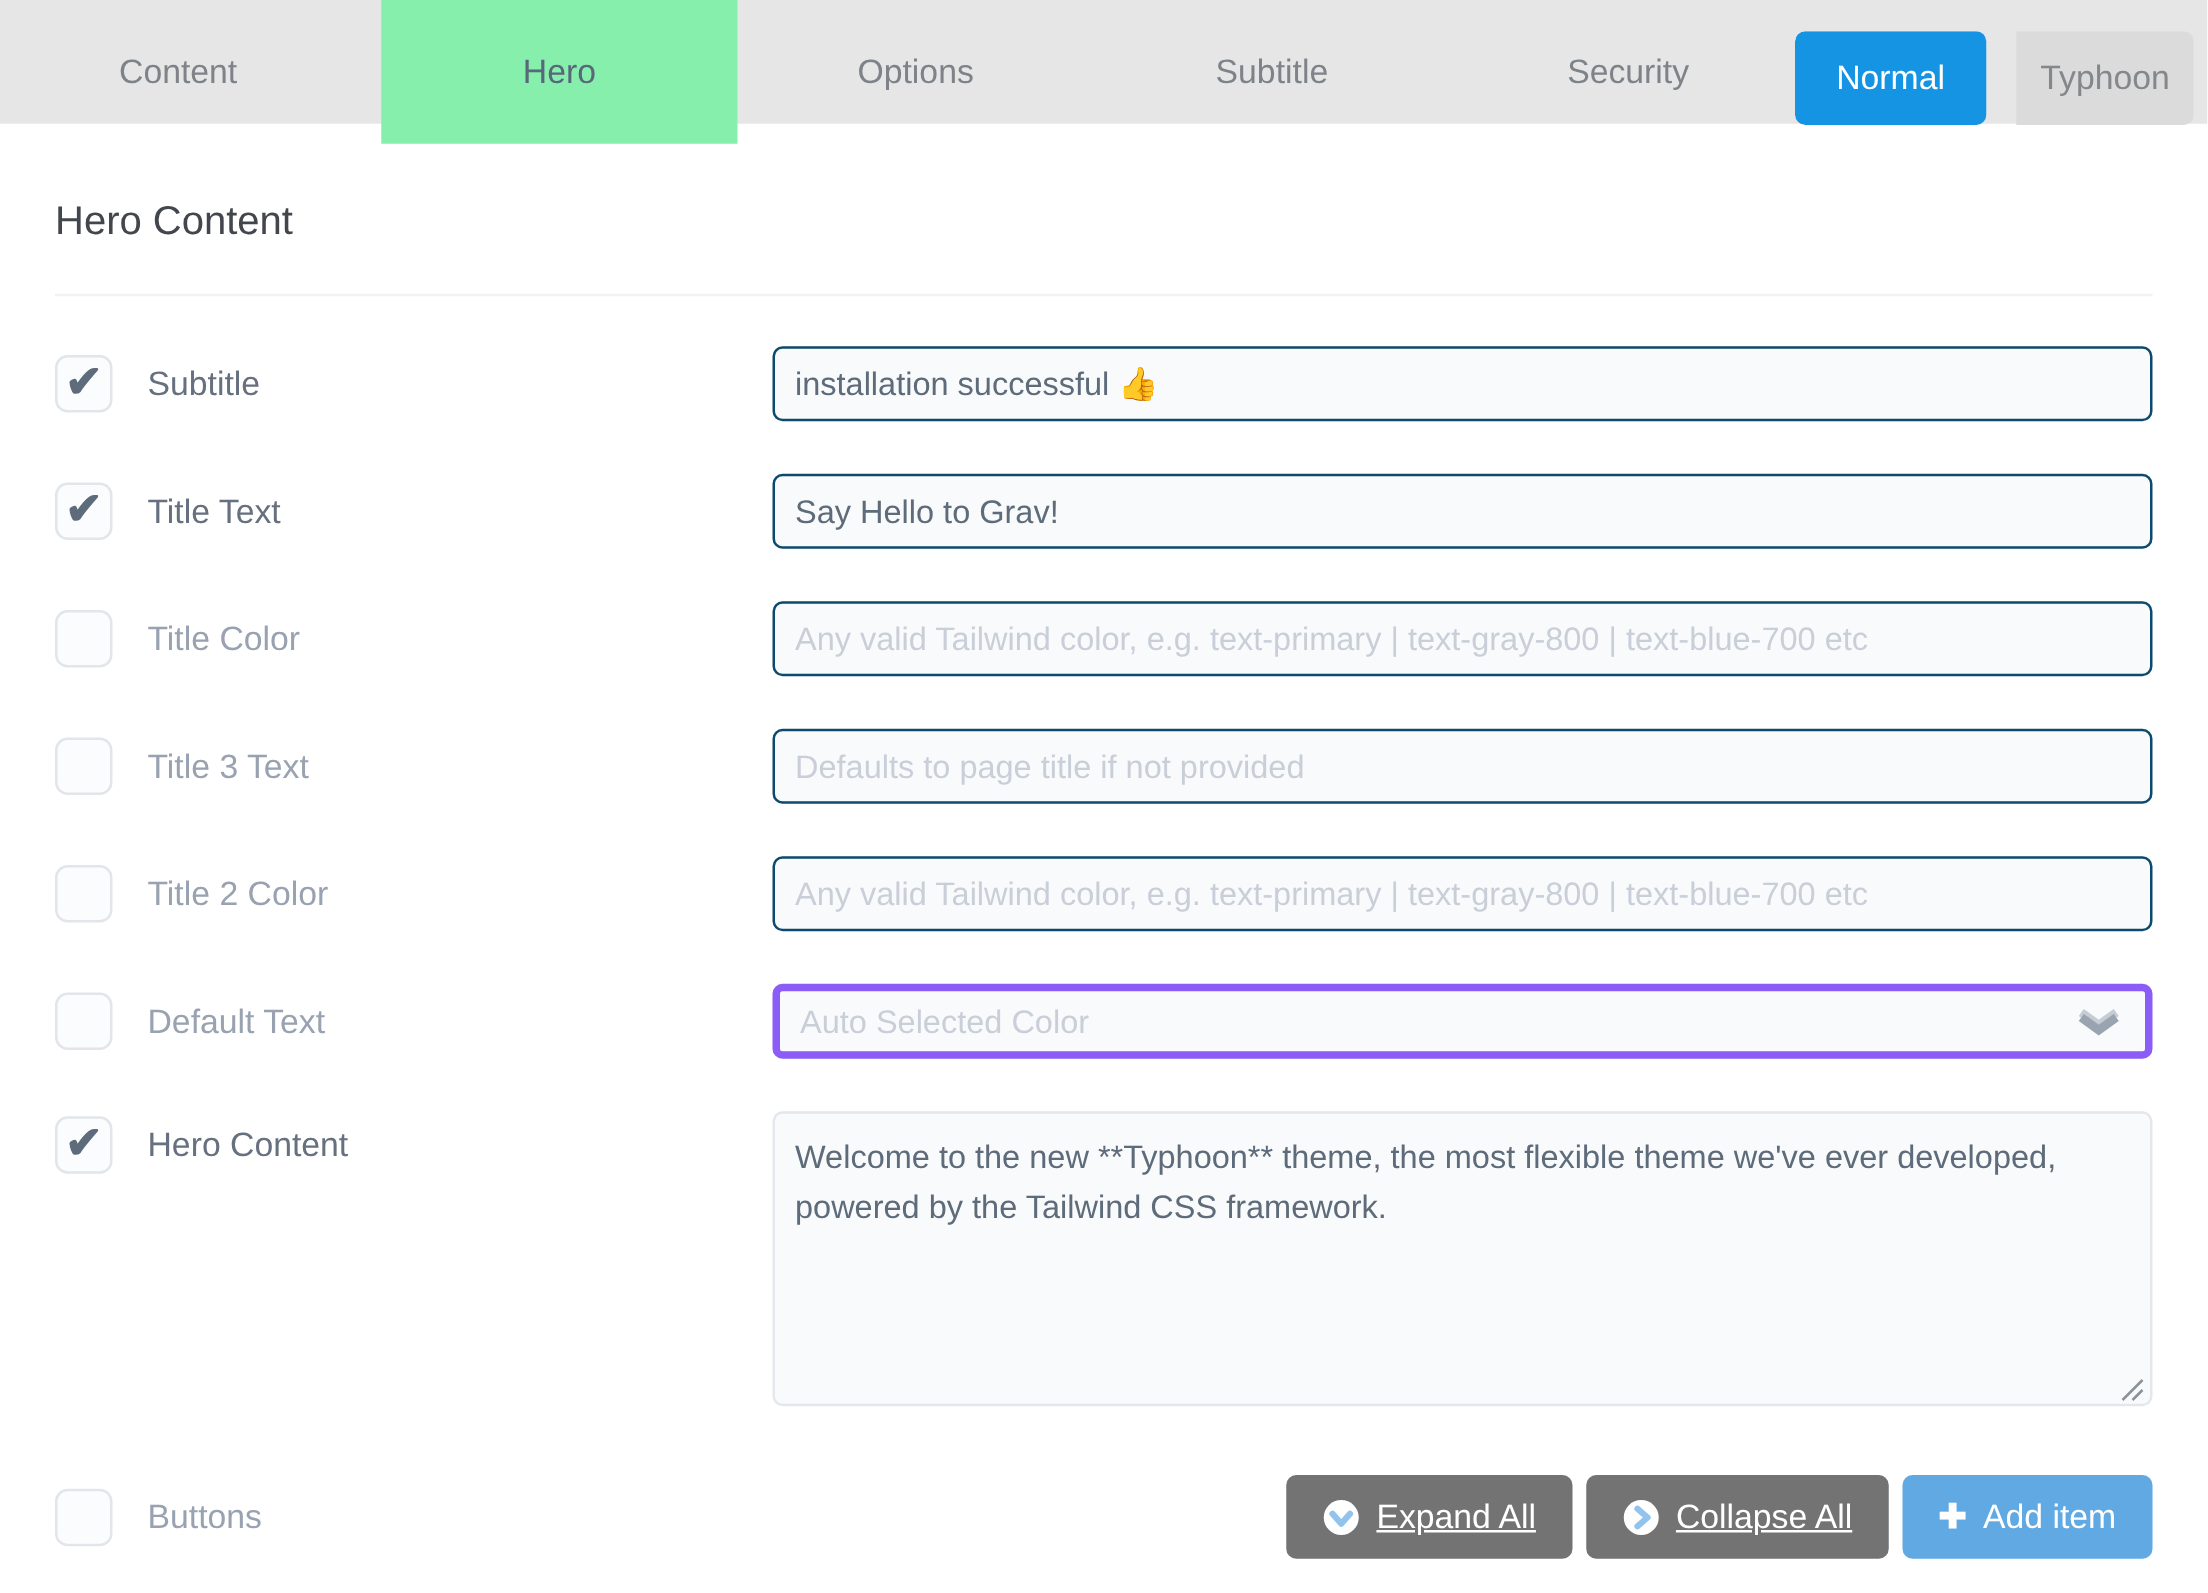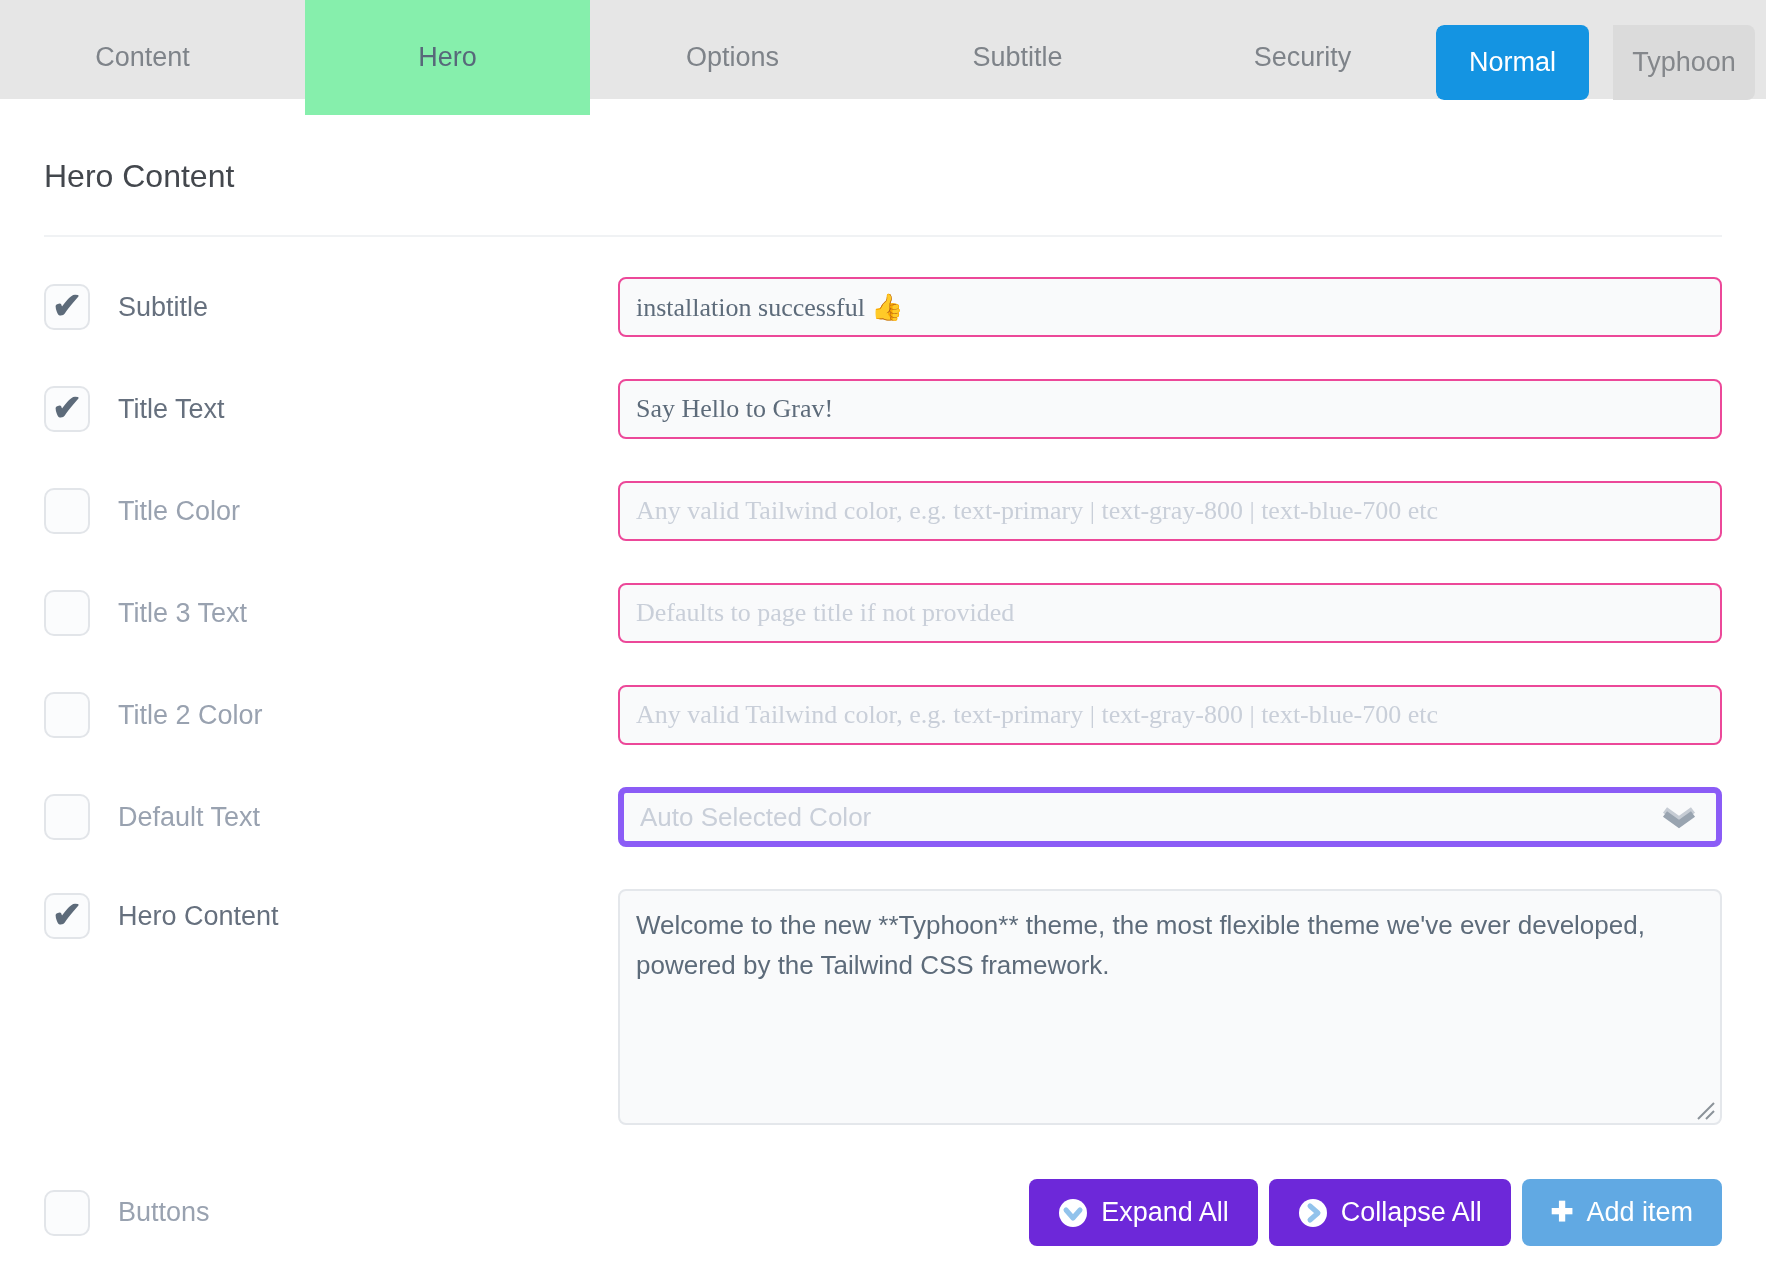--- a/index.html
+++ b/index.html
@@ -79,24 +79,24 @@
     padding-left: 26px;
     font-size: 27px;
     color: #66707e;
   }
   .row.unchecked .label { color: #99a2b0; }
 
   .field { position: relative; }
   .text-input {
     width: 100%; height: 60px;
     background: #f9fafb;
-    border: 2px solid #ec4899;
+    border: 2px solid #0c4a6e;
     border-radius: 8px;
     padding: 0 16px;
-    font-family: Liberation Serif, serif;
+    font-family: Liberation Sans, sans-serif;
     font-size: 26px; color: #5d6b7a;
   }
   .text-input::placeholder { color: #c9cfd9; opacity: 1; }
 
   .select-box {
     width: 100%; height: 60px;
     background: #f9fafb;
     border: 6px solid #8b5cf6;
     border-radius: 8px;
     padding: 0 20px 0 16px;
@@ -129,21 +129,21 @@
   }
   .cbtn {
     height: 67px;
     border: none; border-radius: 8px;
     display: flex; align-items: center; gap: 13px;
     padding: 0 29px;
     font-family: "Liberation Sans", sans-serif;
     font-size: 27px; color: #ffffff;
     cursor: pointer;
   }
-  .cbtn.light { background: #6d28d9; }
+  .cbtn.light { background: #737373; text-decoration: underline; }
   .cbtn.solid { background: #61a9e3; }
   .cbtn .circle-icon { width: 30px; height: 30px; }
   .cbtn .plus-glyph { font-size: 27px; font-weight: bold; line-height: 1; }
 </style>
 </head>
 <body>
 
 <div class="tabbar">
   <div class="tab">Content</div>
   <div class="tab active">Hero</div>

